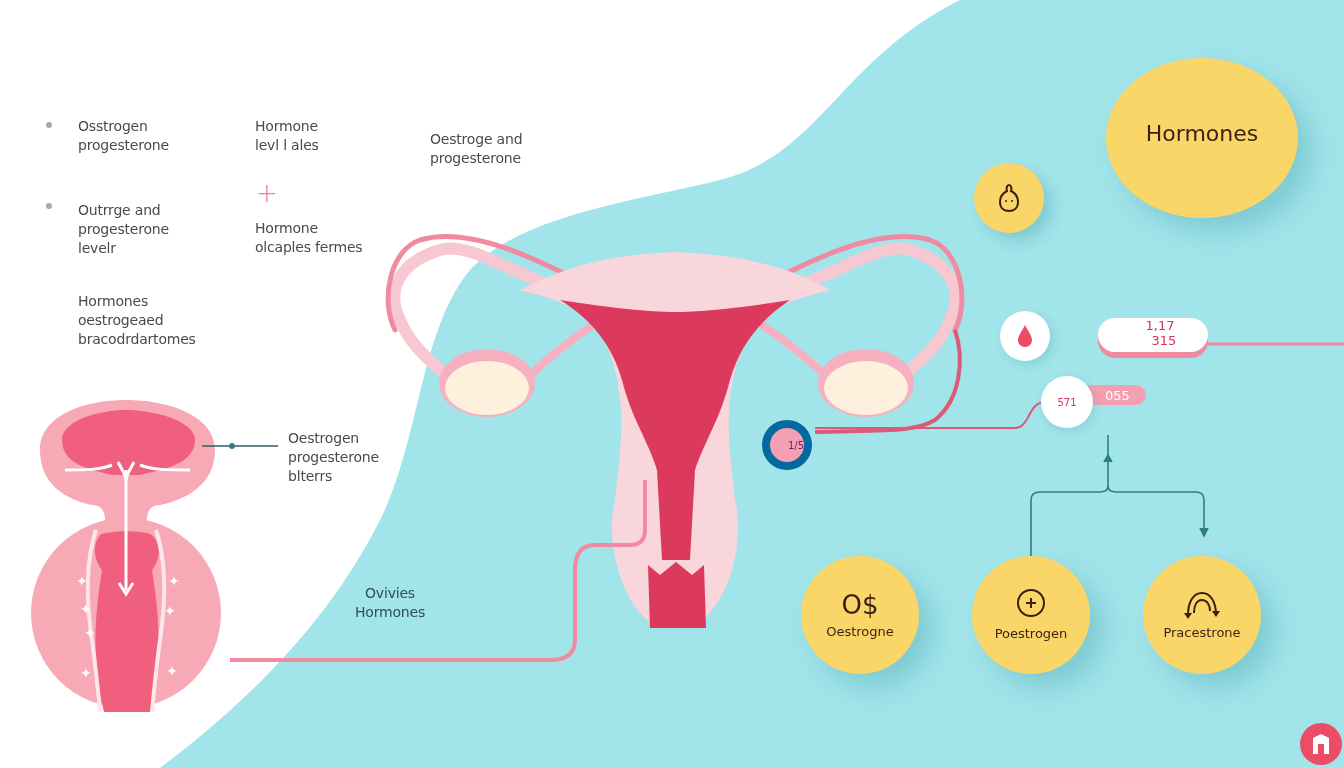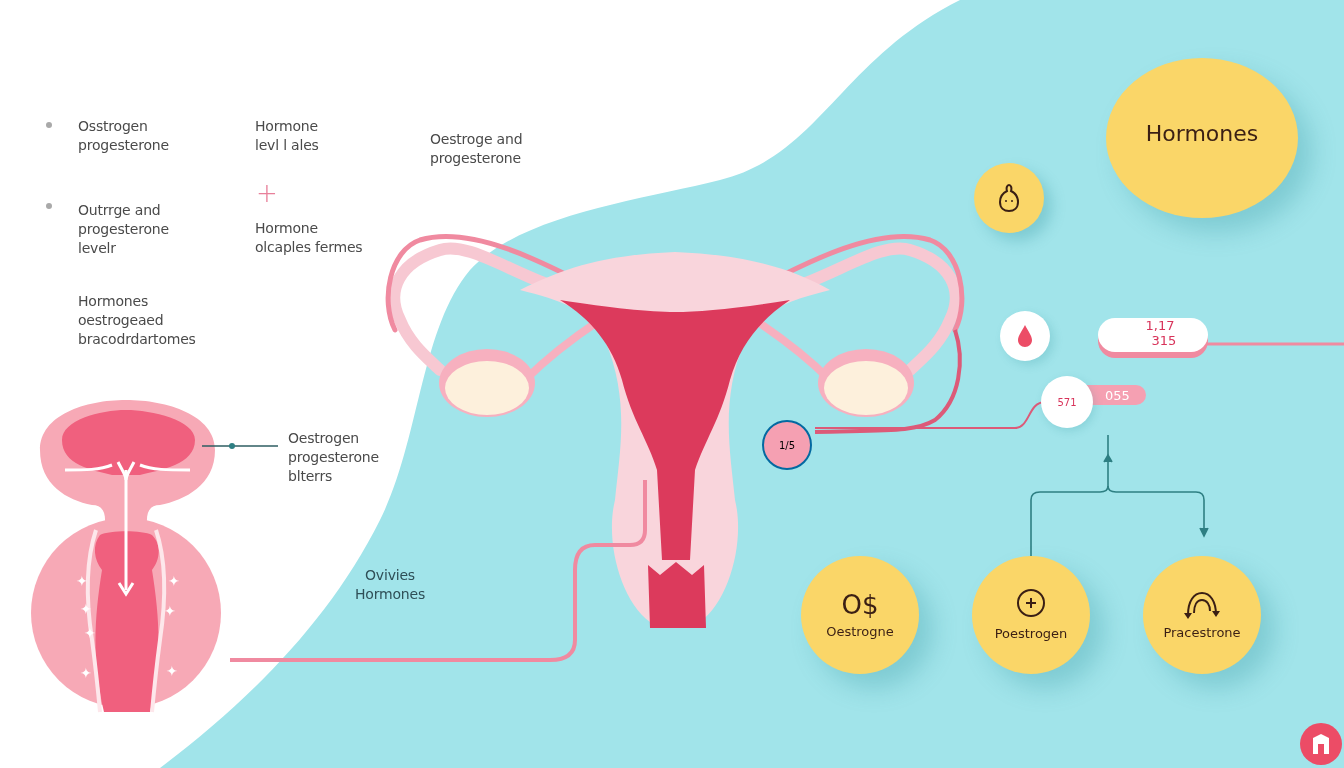--- a/index.html
+++ b/index.html
@@ -6,21 +6,21 @@
   body {
     width: 1344px; height: 768px; overflow: hidden; position: relative;
     background: #ffffff;
     font-family: "DejaVu Sans", sans-serif;
   }
   .bg-svg { position: absolute; left: 0; top: 0; width: 1344px; height: 768px; }
   .label {
     position: absolute; font-size: 14px; line-height: 19px; color: #4a4a4a;
     letter-spacing: -0.2px;
   }
-  .label.teal { color: #2f4f57; }
+  .label.teal { color: #2f4f57; margin-top: 18px; }
   .bullet {
     position: absolute; width: 6px; height: 6px; border-radius: 50%;
     background: #a9a9a9;
   }
   .circle {
     position: absolute; border-radius: 50%; background: #fad668;
     box-shadow: 14px 14px 24px rgba(40, 140, 150, 0.28);
     display: flex; flex-direction: column; align-items: center; justify-content: center;
     text-align: center; color: #3a1f14;
   }
@@ -196,21 +196,21 @@
   <span style="margin-left:22px;">315</span>
 </div>
 
 <div class="pill" style="left:1060px; top:385px; width:86px; height:20px; background:#f5a0b2; color:#ffffff;">
   <span style="margin-left:45px;">055</span>
 </div>
 <div class="num-circle" style="left:1041px; top:376px; width:52px; height:52px; background:#ffffff; color:#d8335a; box-shadow: 2px 3px 8px rgba(40,140,150,0.2);">
   <span>571</span>
 </div>
 
-<div class="num-circle" style="left:762px; top:420px; width:50px; height:50px; background:#f5a0b2; color:#000000; border:2px solid #0369a1; box-sizing:border-box;">
+<div class="num-circle" style="left:762px; top:420px; width:50px; height:50px; background:#f5a0b2; color:#701a75; border:8px solid #0369a1; box-sizing:border-box;justify-content:flex-end;">
   <span>1/5</span>
 </div>
 
 <div class="circle" style="left:801px; top:556px; width:118px; height:118px;">
   <div class="bottom-icon">O$</div>
   <div class="bottom-label">Oestrogne</div>
 </div>
 
 <div class="circle" style="left:972px; top:556px; width:118px; height:118px;">
   <svg width="30" height="30" viewBox="0 0 30 30" style="margin-bottom:8px;">

